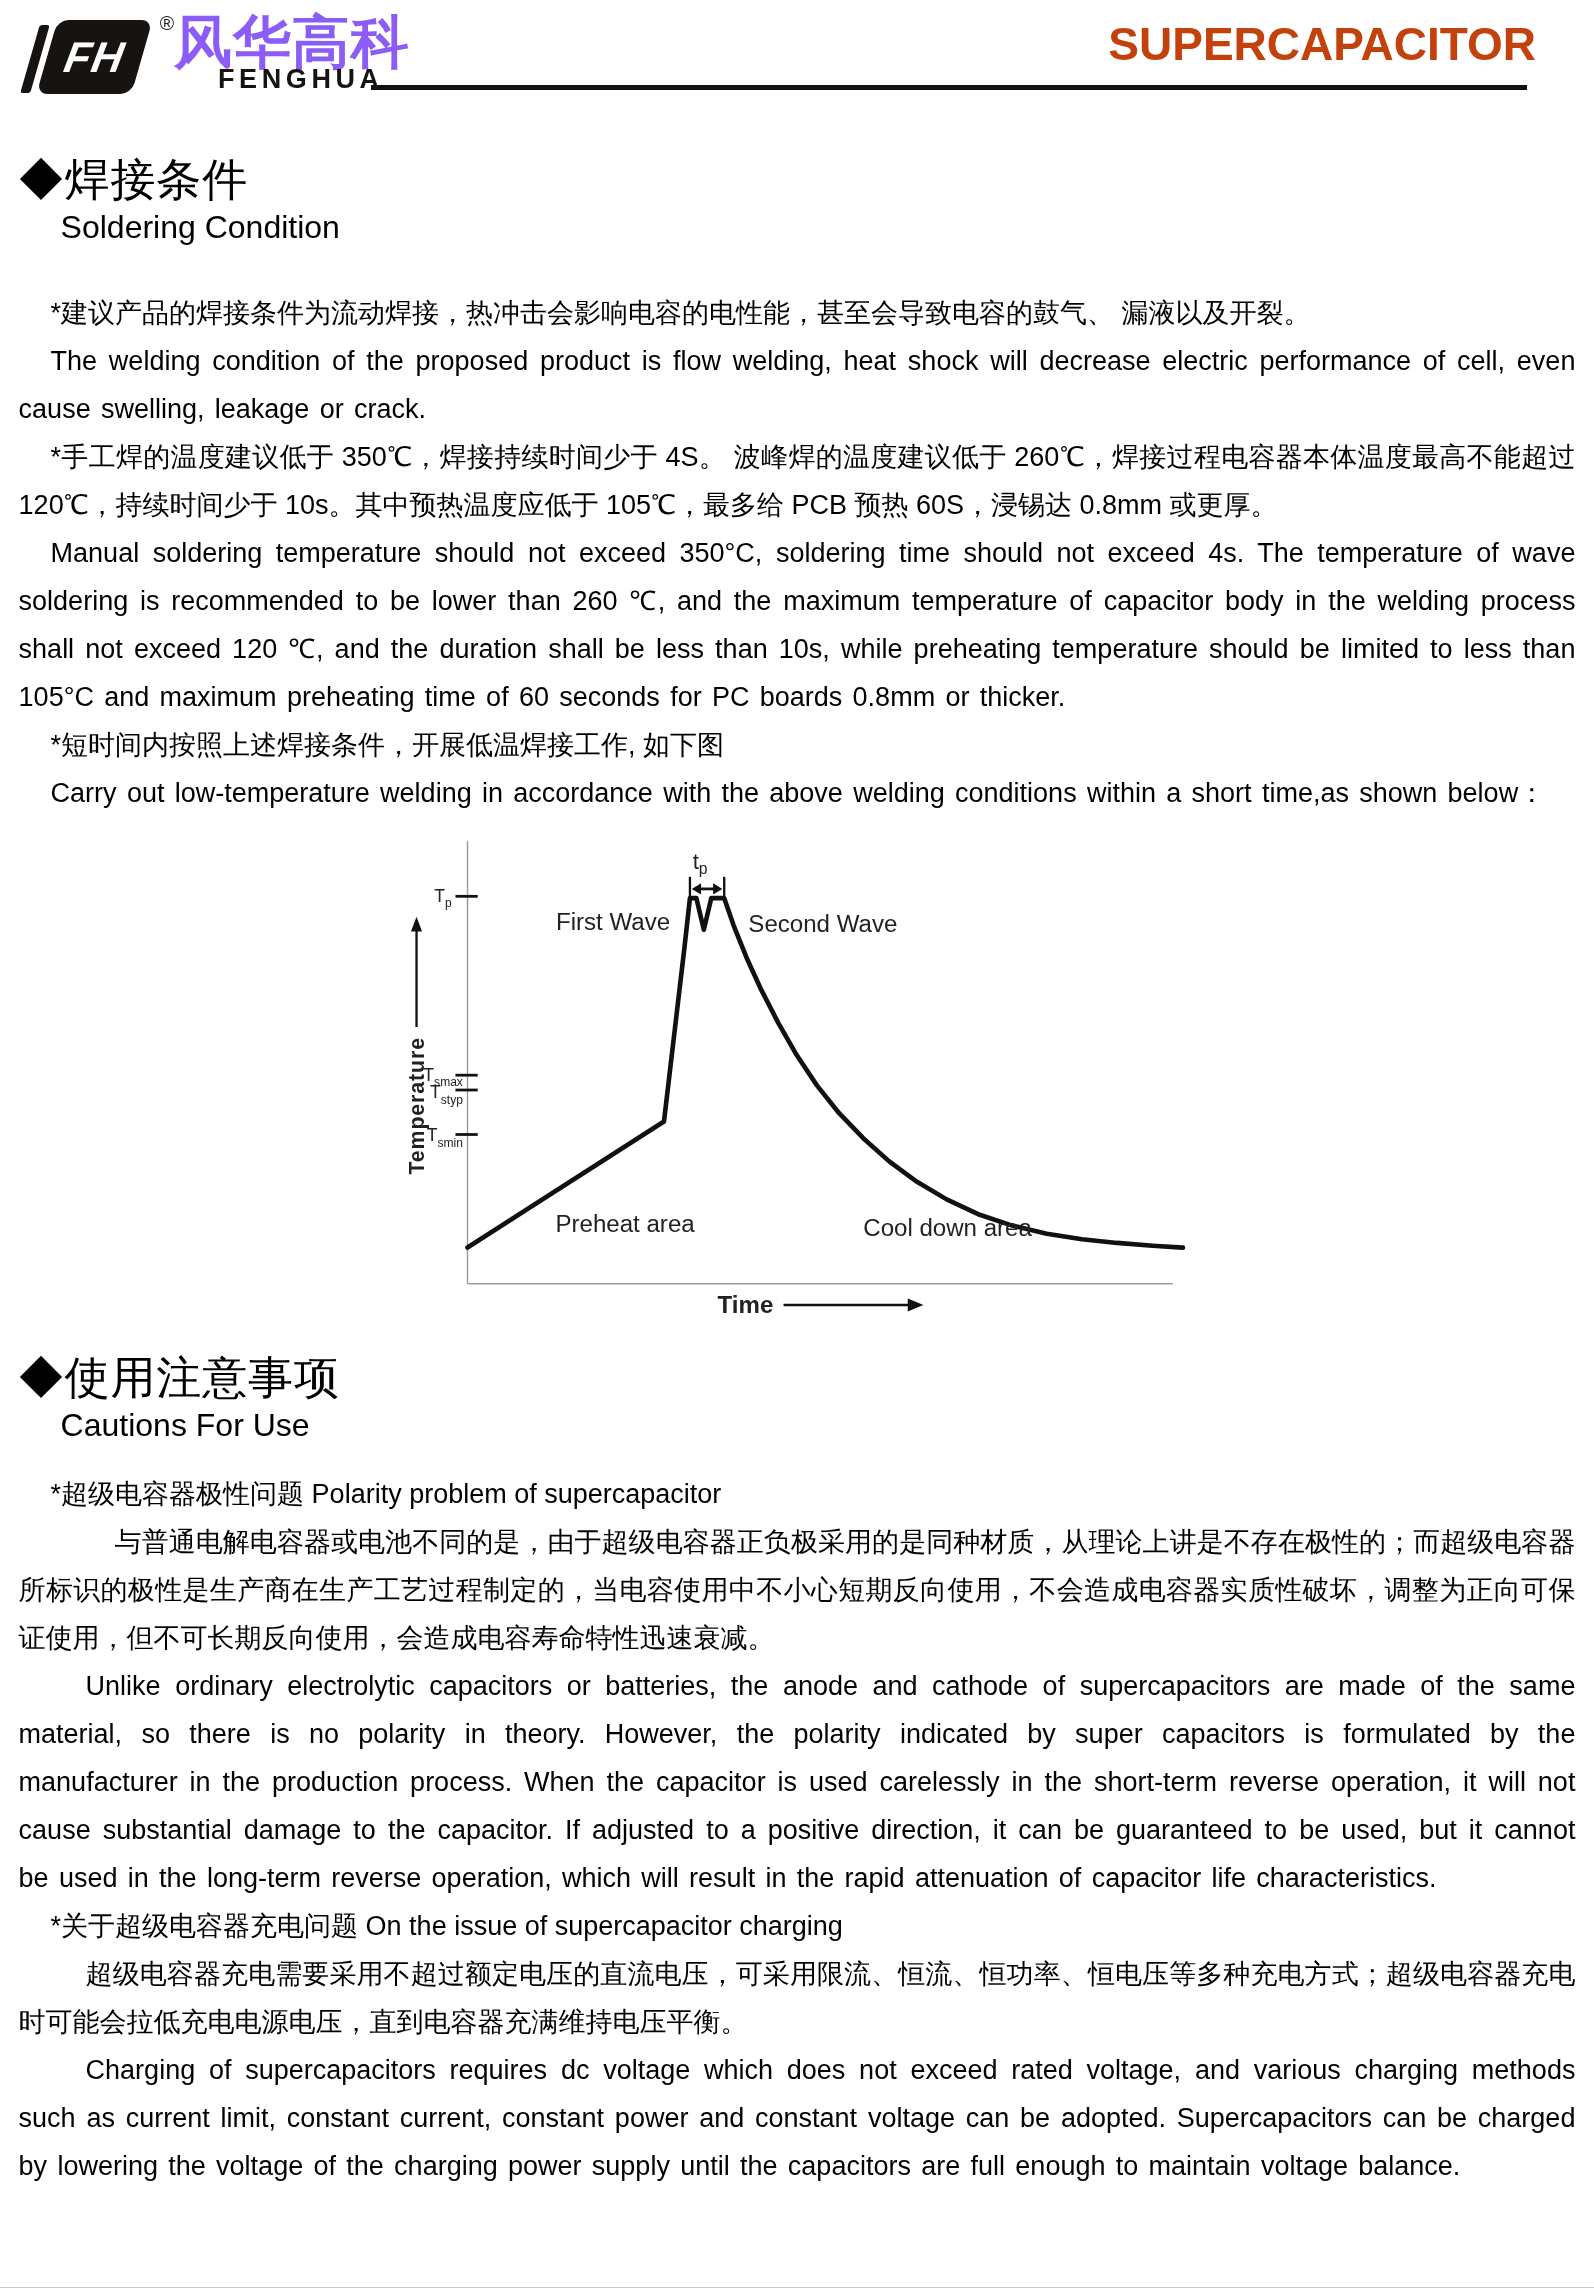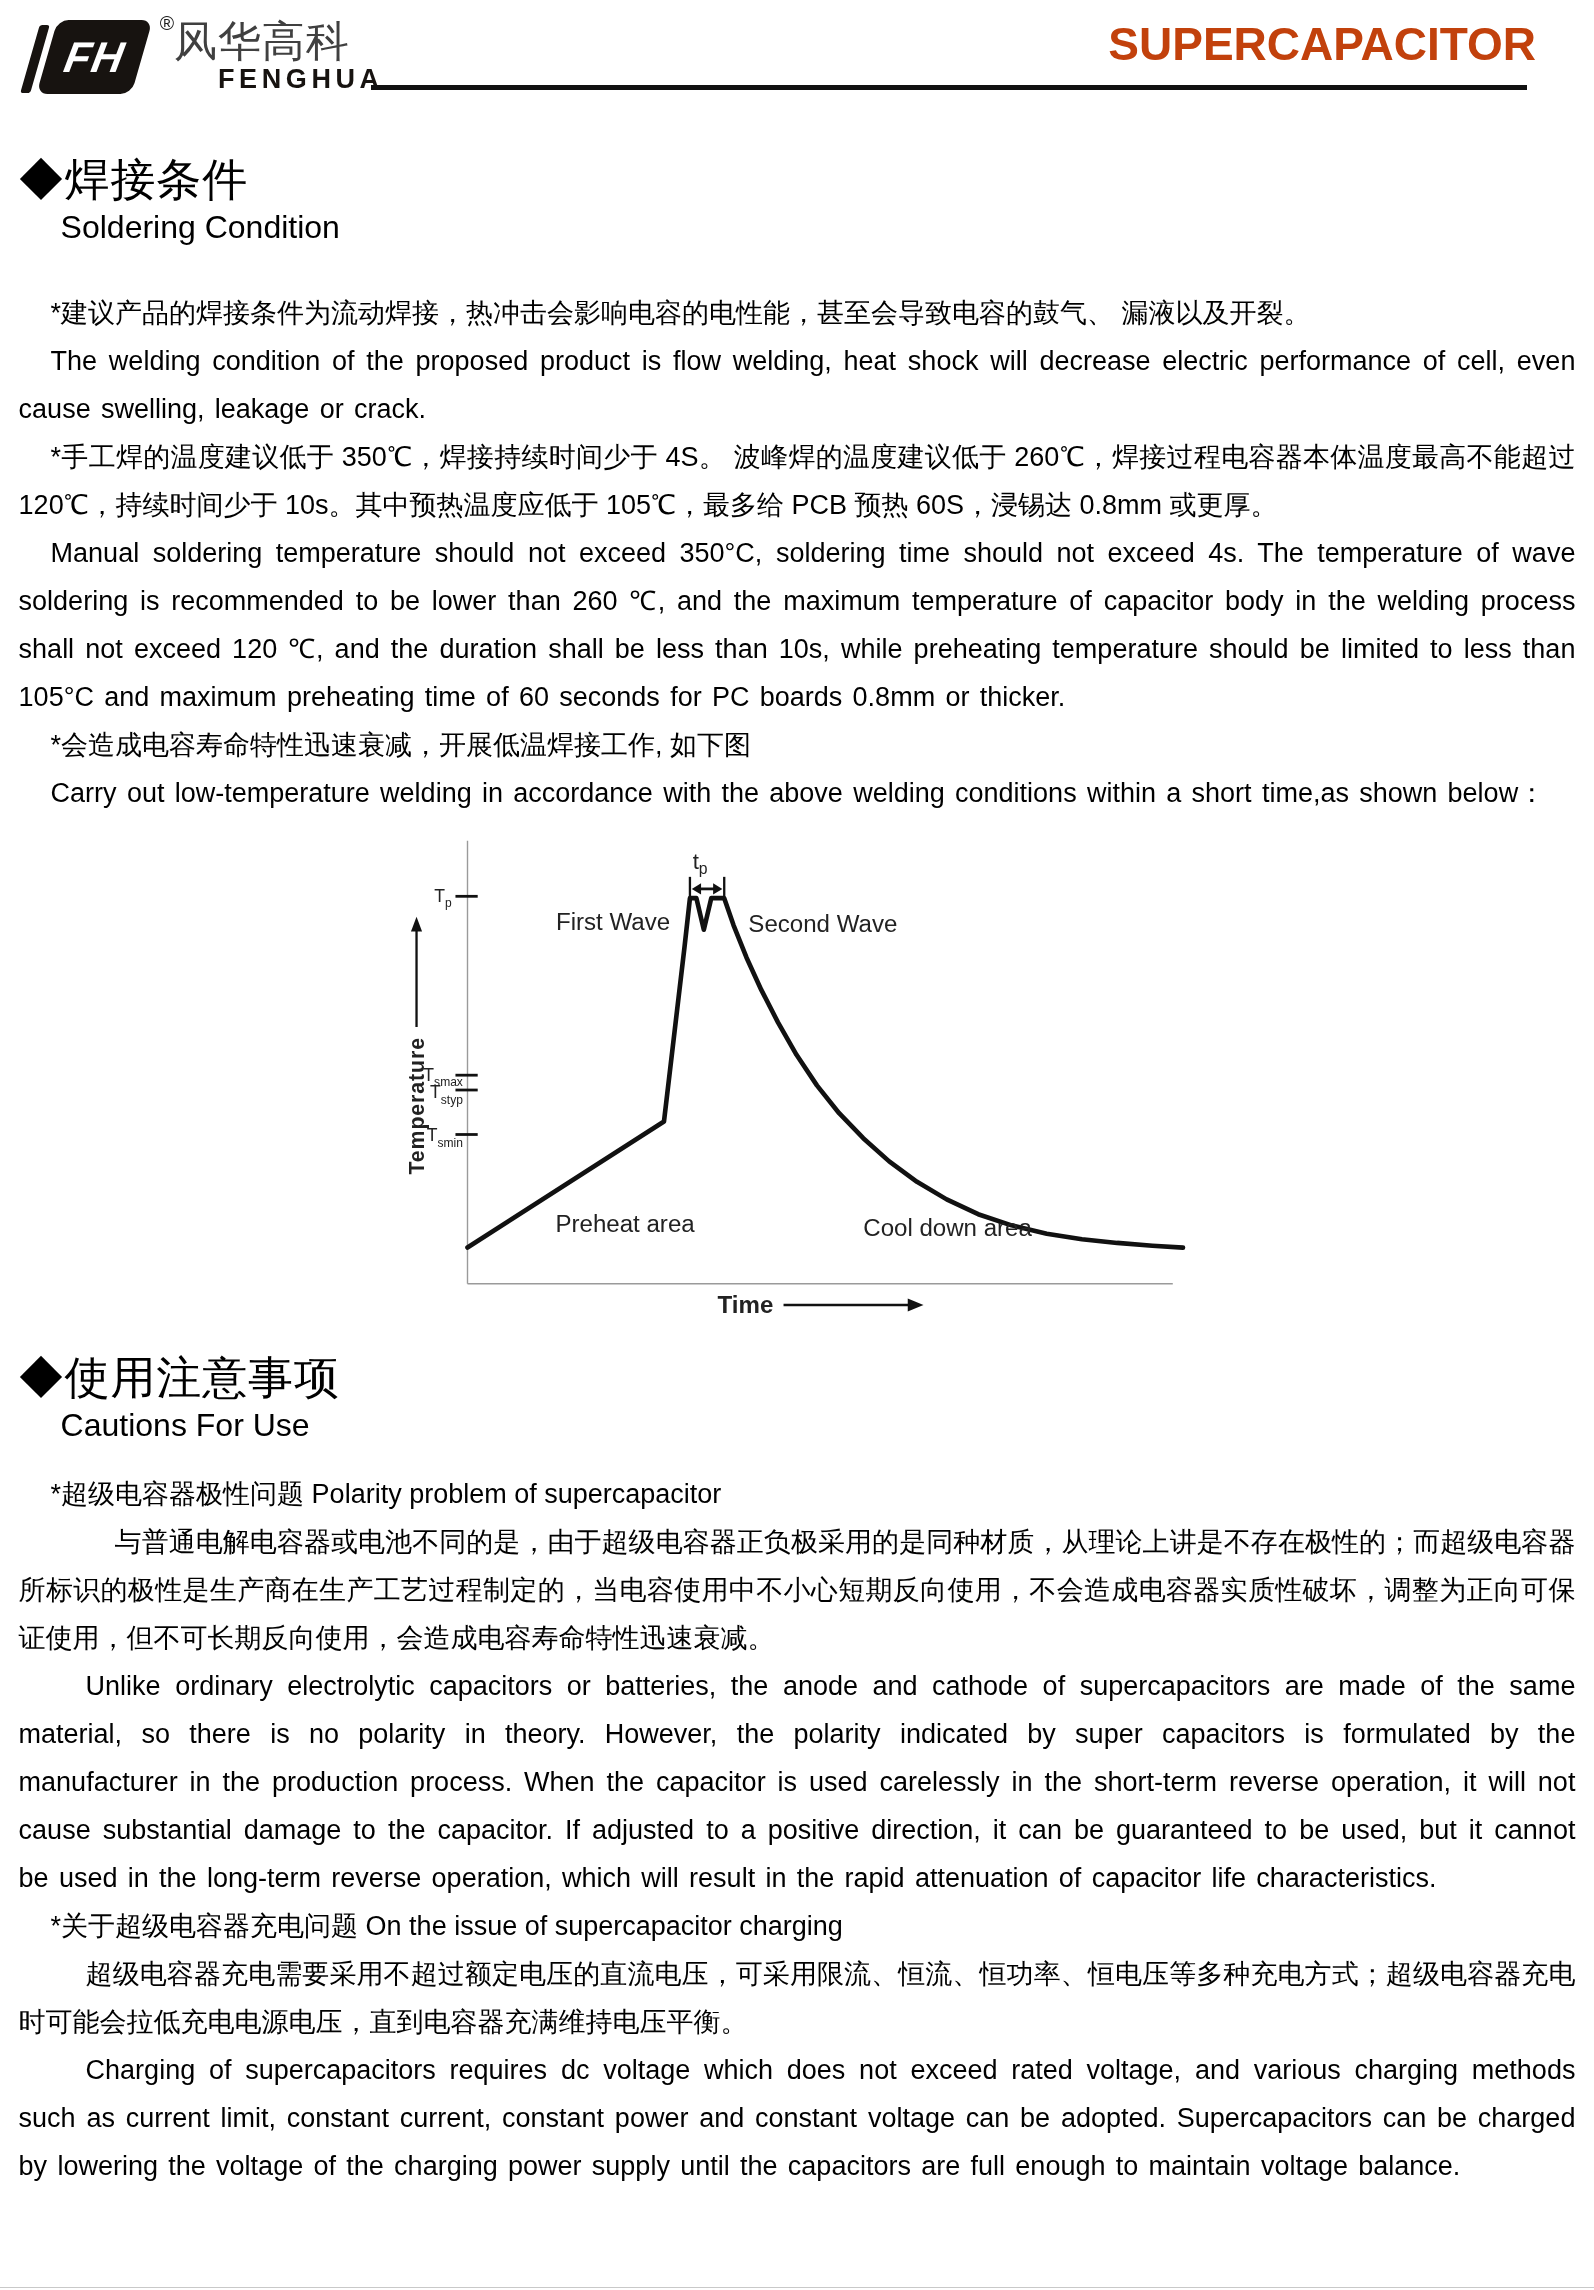--- a/index.html
+++ b/index.html
@@ -22,21 +22,21 @@
   .logo-mark { position:absolute; left:28px; top:20.4px; width:122px; height:76px; }
   .mark-stripe { position:absolute; left:1.9px; top:4.6px; width:10.2px; height:68px;
     background:#171310; transform:skewX(-16deg); border-radius:2.8px; }
   .mark-body { position:absolute; left:18.6px; top:0; width:95px; height:74px;
     background:#171310; transform:skewX(-16deg); border-radius:11px;
     display:flex; align-items:center; justify-content:center; }
   .mark-fh { color:#fff; font-style:italic; font-weight:900; font-size:43px;
     transform:skewX(6deg); letter-spacing:0.9px; }
   .mark-reg { position:absolute; right:-24px; top:-8.3px; font-size:19.5px; color:#1a1a1a; }
   .brand { position:absolute; left:174px; top:18.6px; }
-  .brand-cn { font-size:43px; font-weight:400; letter-spacing:0.9px; line-height:45px; color:#404040; }
+  .brand-cn { font-size:58px; font-weight:700; letter-spacing:0.9px; line-height:45px; color:#8b5cf6; }
   .brand-en { font-size:27px; font-weight:700; letter-spacing:4.6px; line-height:30px; color:#171310;margin-left:44px; }
   .product-title { position:absolute; right:58px; top:16.7px;
     font-size:46px; font-weight:bold; letter-spacing:0; color:#c2410c; }
   .header-rule { position:absolute; left:371px; right:67px; top:85px; height:4.6px; background:#111; }
   
   .content { position:relative; padding:0 18.6px; }
   .sec-title-cn { font-size:45px; font-weight:400; line-height:43px; letter-spacing:0.9px; }
   .sec-title-en { font-size:32px; font-weight:400; line-height:41px; padding-left:42px; margin-top:5.6px; }
   .sec1 .sec-title-cn { margin-top:65px; }
   .para { font-size:27px; line-height:48px; text-align:justify; }
@@ -82,21 +82,21 @@
   <div class="content">
 
     <div class="sec1">
       <div class="sec-title-cn">◆焊接条件</div>
       <div class="sec-title-en">Soldering Condition</div>
 
       <p class="para cn indent-star first-para">*建议产品的焊接条件为流动焊接，热冲击会影响电容的电性能，甚至会导致电容的鼓气、 漏液以及开裂。</p>
       <p class="para en indent-star">The welding condition of the proposed product is flow welding, heat shock will decrease electric performance of cell, even cause swelling, leakage or crack.</p>
       <p class="para cn indent-star">*手工焊的温度建议低于 350℃，焊接持续时间少于 4S。 波峰焊的温度建议低于 260℃，焊接过程电容器本体温度最高不能超过 120℃，持续时间少于 10s。其中预热温度应低于 105℃，最多给 PCB 预热 60S，浸锡达 0.8mm 或更厚。</p>
       <p class="para en indent-star">Manual soldering temperature should not exceed 350°C, soldering time should not exceed 4s. The temperature of wave soldering is recommended to be lower than 260 ℃, and the maximum temperature of capacitor body in the welding process shall not exceed 120 ℃, and the duration shall be less than 10s, while preheating temperature should be limited to less than 105°C and maximum preheating time of 60 seconds for PC boards 0.8mm or thicker.</p>
-      <p class="para cn indent-star">*会造成电容寿命特性迅速衰减，开展低温焊接工作, 如下图</p>
+      <p class="para cn indent-star">*短时间内按照上述焊接条件，开展低温焊接工作, 如下图</p>
       <p class="para en indent-star">Carry out low-temperature welding in accordance with the above welding conditions within a short time,as shown below：</p>
 
       <div class="chart-wrap">
         <svg class="chart-svg" width="788" height="519" viewBox="0 0 850 560">
 
           <line x1="63" y1="4" x2="63" y2="482" stroke="#9a9a9a" stroke-width="1.5"></line>
           <line x1="63" y1="482" x2="824" y2="482" stroke="#9a9a9a" stroke-width="1.5"></line>
 
           <line x1="50" y1="64" x2="74" y2="64" stroke="#111" stroke-width="3"></line>
           <line x1="50" y1="257" x2="74" y2="257" stroke="#111" stroke-width="3"></line>

